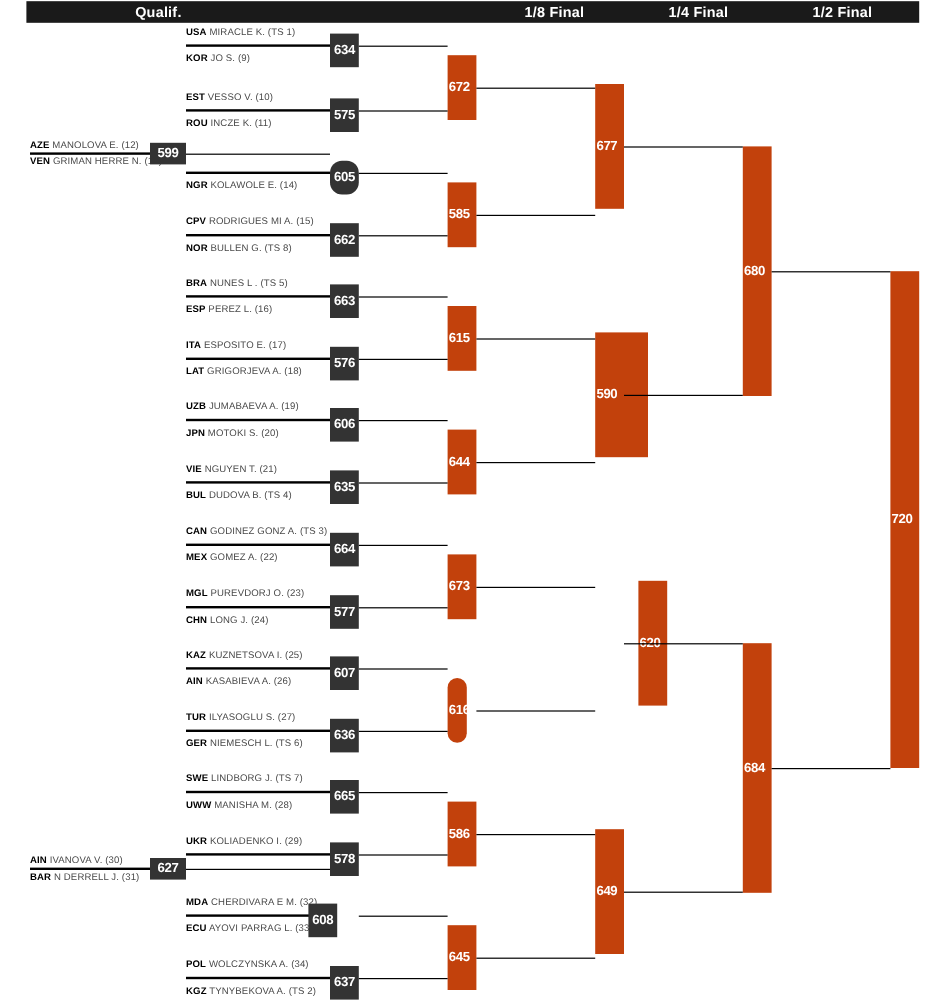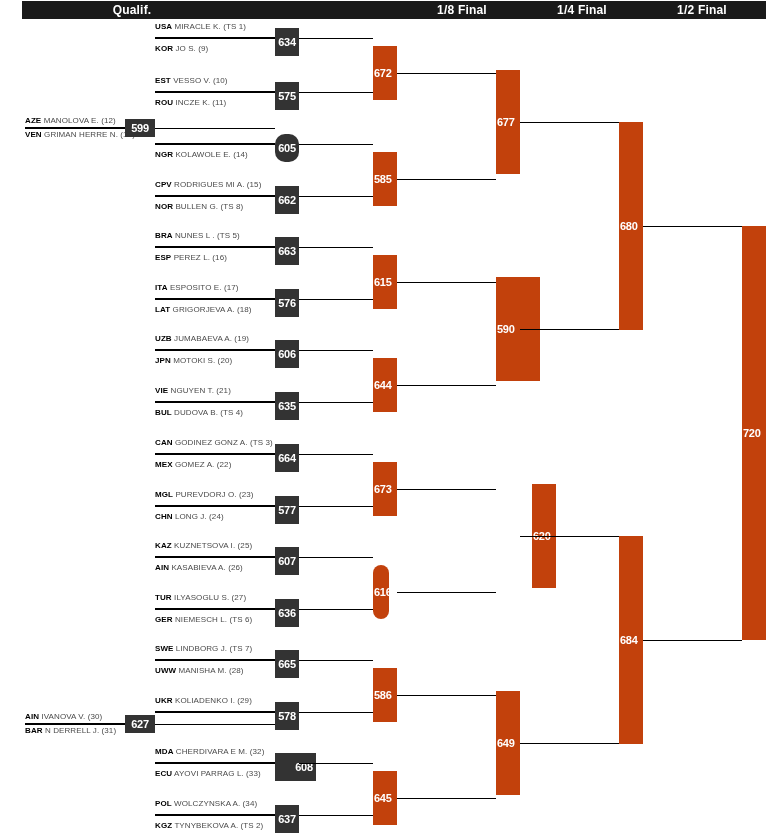--- a/index.html
+++ b/index.html
@@ -203,21 +203,21 @@
         <div class="competitor top"><span class="noc">UKR</span> <span>KOLIADENKO I. (29)</span></div>
         <div class="competitor bot"><span></span></div>
         <div class="hrule" style="top: 15px; width: 120px;"></div>
       </div>
       <div class="score-chip" style="left: 275px; top: 702px; width: 24px; height: 28px; line-height: 28px;">578</div>
       <div class="match" id="r32-15" style="left: 155px; top: 747px; width: 120px; height: 32px;">
         <div class="competitor top"><span class="noc">MDA</span> <span>CHERDIVARA E M. (32)</span></div>
         <div class="competitor bot"><span class="noc">ECU</span> <span>AYOVI PARRAG L. (33)</span></div>
         <div class="hrule" style="top: 15px; width: 120px;"></div>
       </div>
-      <div class="score-chip" style="left: 275px; top: 753px; width: 24px; height: 28px; line-height: 28px; padding-left: 17px;">608</div>
+      <div class="score-chip" style="left: 257px; top: 753px; width: 24px; height: 28px; line-height: 28px;">608</div>
       <div class="match" id="r32-16" style="left: 155px; top: 799px; width: 120px; height: 32px;">
         <div class="competitor top"><span class="noc">POL</span> <span>WOLCZYNSKA A. (34)</span></div>
         <div class="competitor bot"><span class="noc">KGZ</span> <span>TYNYBEKOVA A. (TS 2)</span></div>
         <div class="hrule" style="top: 15px; width: 120px;"></div>
       </div>
       <div class="score-chip" style="left: 275px; top: 805px; width: 24px; height: 28px; line-height: 28px;">637</div>
       <div class="match" id="qual-top" style="left: 25px; top: 116px; width: 130px; height: 24px;">
         <div class="competitor top"><span class="noc">AZE</span> <span>MANOLOVA E. (12)</span></div>
         <div class="competitor bot"><span class="noc">VEN</span> <span>GRIMAN HERRE N. (13)</span></div>
         <div class="hrule" style="top: 11px; width: 130px;"></div>

